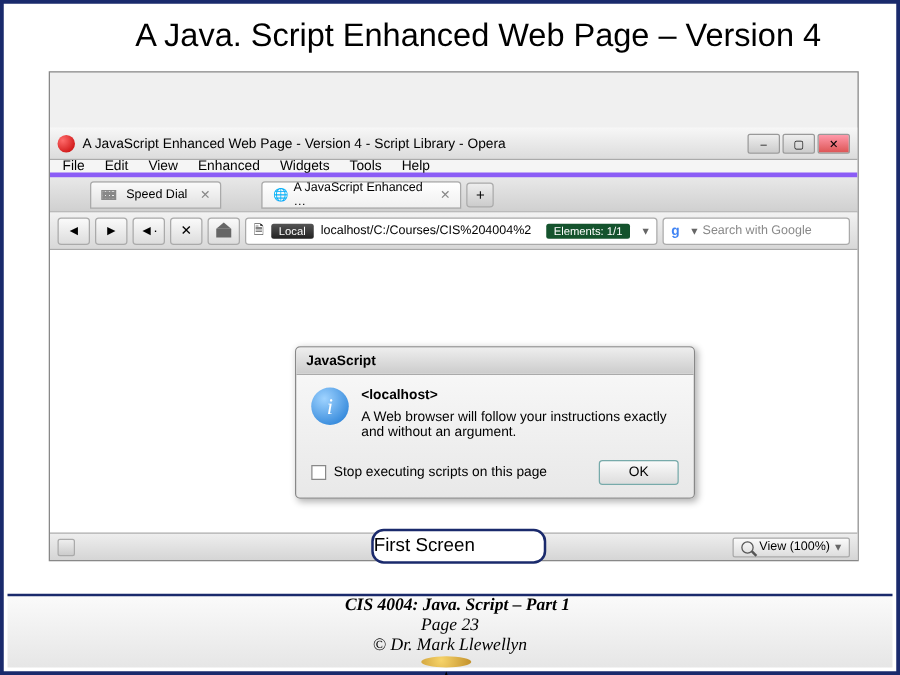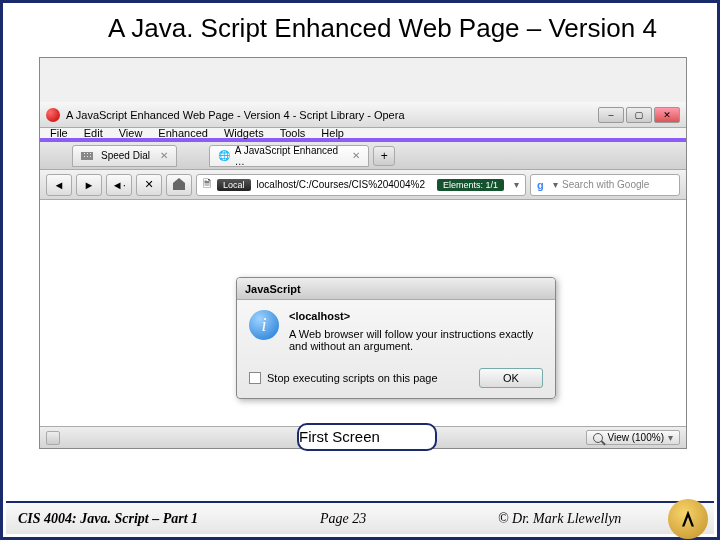--- a/index.html
+++ b/index.html
@@ -36,21 +36,21 @@
   .dialog-body { padding: 10px 12px; }
   .dialog-row { display: flex; gap: 10px; align-items: flex-start; }
   .info-icon { width: 30px; height: 30px; background: radial-gradient(circle at 35% 30%, #9fd3ff, #1976d2); border-radius: 50%; color: #fff; font-family: Georgia, serif; font-style: italic; font-size: 18px; text-align: center; line-height: 30px; flex-shrink: 0; }
   .dialog-msg { flex: 1; }
   .dialog-host { font-weight: bold; margin-bottom: 6px; }
   .dialog-bottom { display: flex; align-items: center; padding: 6px 12px 10px 12px; }
   .chk { width: 12px; height: 12px; border: 1px solid #888; background: #fff; margin-right: 6px; }
   .okbtn { margin-left: auto; width: 64px; height: 20px; background: linear-gradient(#fafafa,#ddd); border: 1px solid #7aa; border-radius: 3px; font-size: 11px; text-align: center; line-height: 18px; }
 
   .callout { position: absolute; left: 294px; top: 420px; width: 140px; height: 28px; border: 2px solid #1a2a6c; border-radius: 10px; background: #fff; text-align: left; font-size: 15px; line-height: 24px; }
-  .footer { position: absolute; left: 3px; right: 3px; bottom: 3px; height: 33px; border-top: 2px solid #1a2a6c; display: flex; align-items: center; background: linear-gradient(#fafafa,#e6e6e6); }
+  .footer { position: absolute; left: 3px; right: 3px; bottom: 3px; height: 59px; border-top: 2px solid #1a2a6c; display: flex; align-items: center; background: linear-gradient(#fafafa,#e6e6e6); flex-direction: column; }
   .fcell { flex: 1; text-align: center; font-size: 14px; font-style: italic; font-family: "Times New Roman", serif; }
   .fcell.left { text-align: left; padding-left: 12px; font-weight: bold; }
   .ucf { width: 40px; height: 40px; margin-right: 6px; background: radial-gradient(circle at 40% 35%, #f7d46a, #c2902a); border-radius: 50%; position: relative; }
   .ucf::after { content:""; position:absolute; left:14px; top:12px; width:12px; height:16px; background:#000; clip-path: polygon(0 100%,50% 0,100% 100%,80% 100%,50% 40%,20% 100%); }
   .speed-icon { width:12px; height:8px; display:inline-block; background: repeating-linear-gradient(90deg,#888 0 2px,transparent 2px 3px), repeating-linear-gradient(0deg,#888 0 2px,transparent 2px 3px); border:1px solid #888; margin-right:4px; }
   .mag-icon { width:10px; height:10px; border:1.5px solid #555; border-radius:50%; position:relative; display:inline-block; }
   .mag-icon::after { content:""; position:absolute; width:5px; height:1.5px; background:#555; right:-4px; bottom:-2px; transform:rotate(45deg); }
   .home-icon { width:12px;height:10px;position:relative;display:inline-block; }
   .home-icon::before { content:""; position:absolute; left:0; top:3px; width:12px; height:7px; background:#666; }
   .home-icon::after { content:""; position:absolute; left:0; top:-2px; border-left:6px solid transparent; border-right:6px solid transparent; border-bottom:5px solid #666; }

